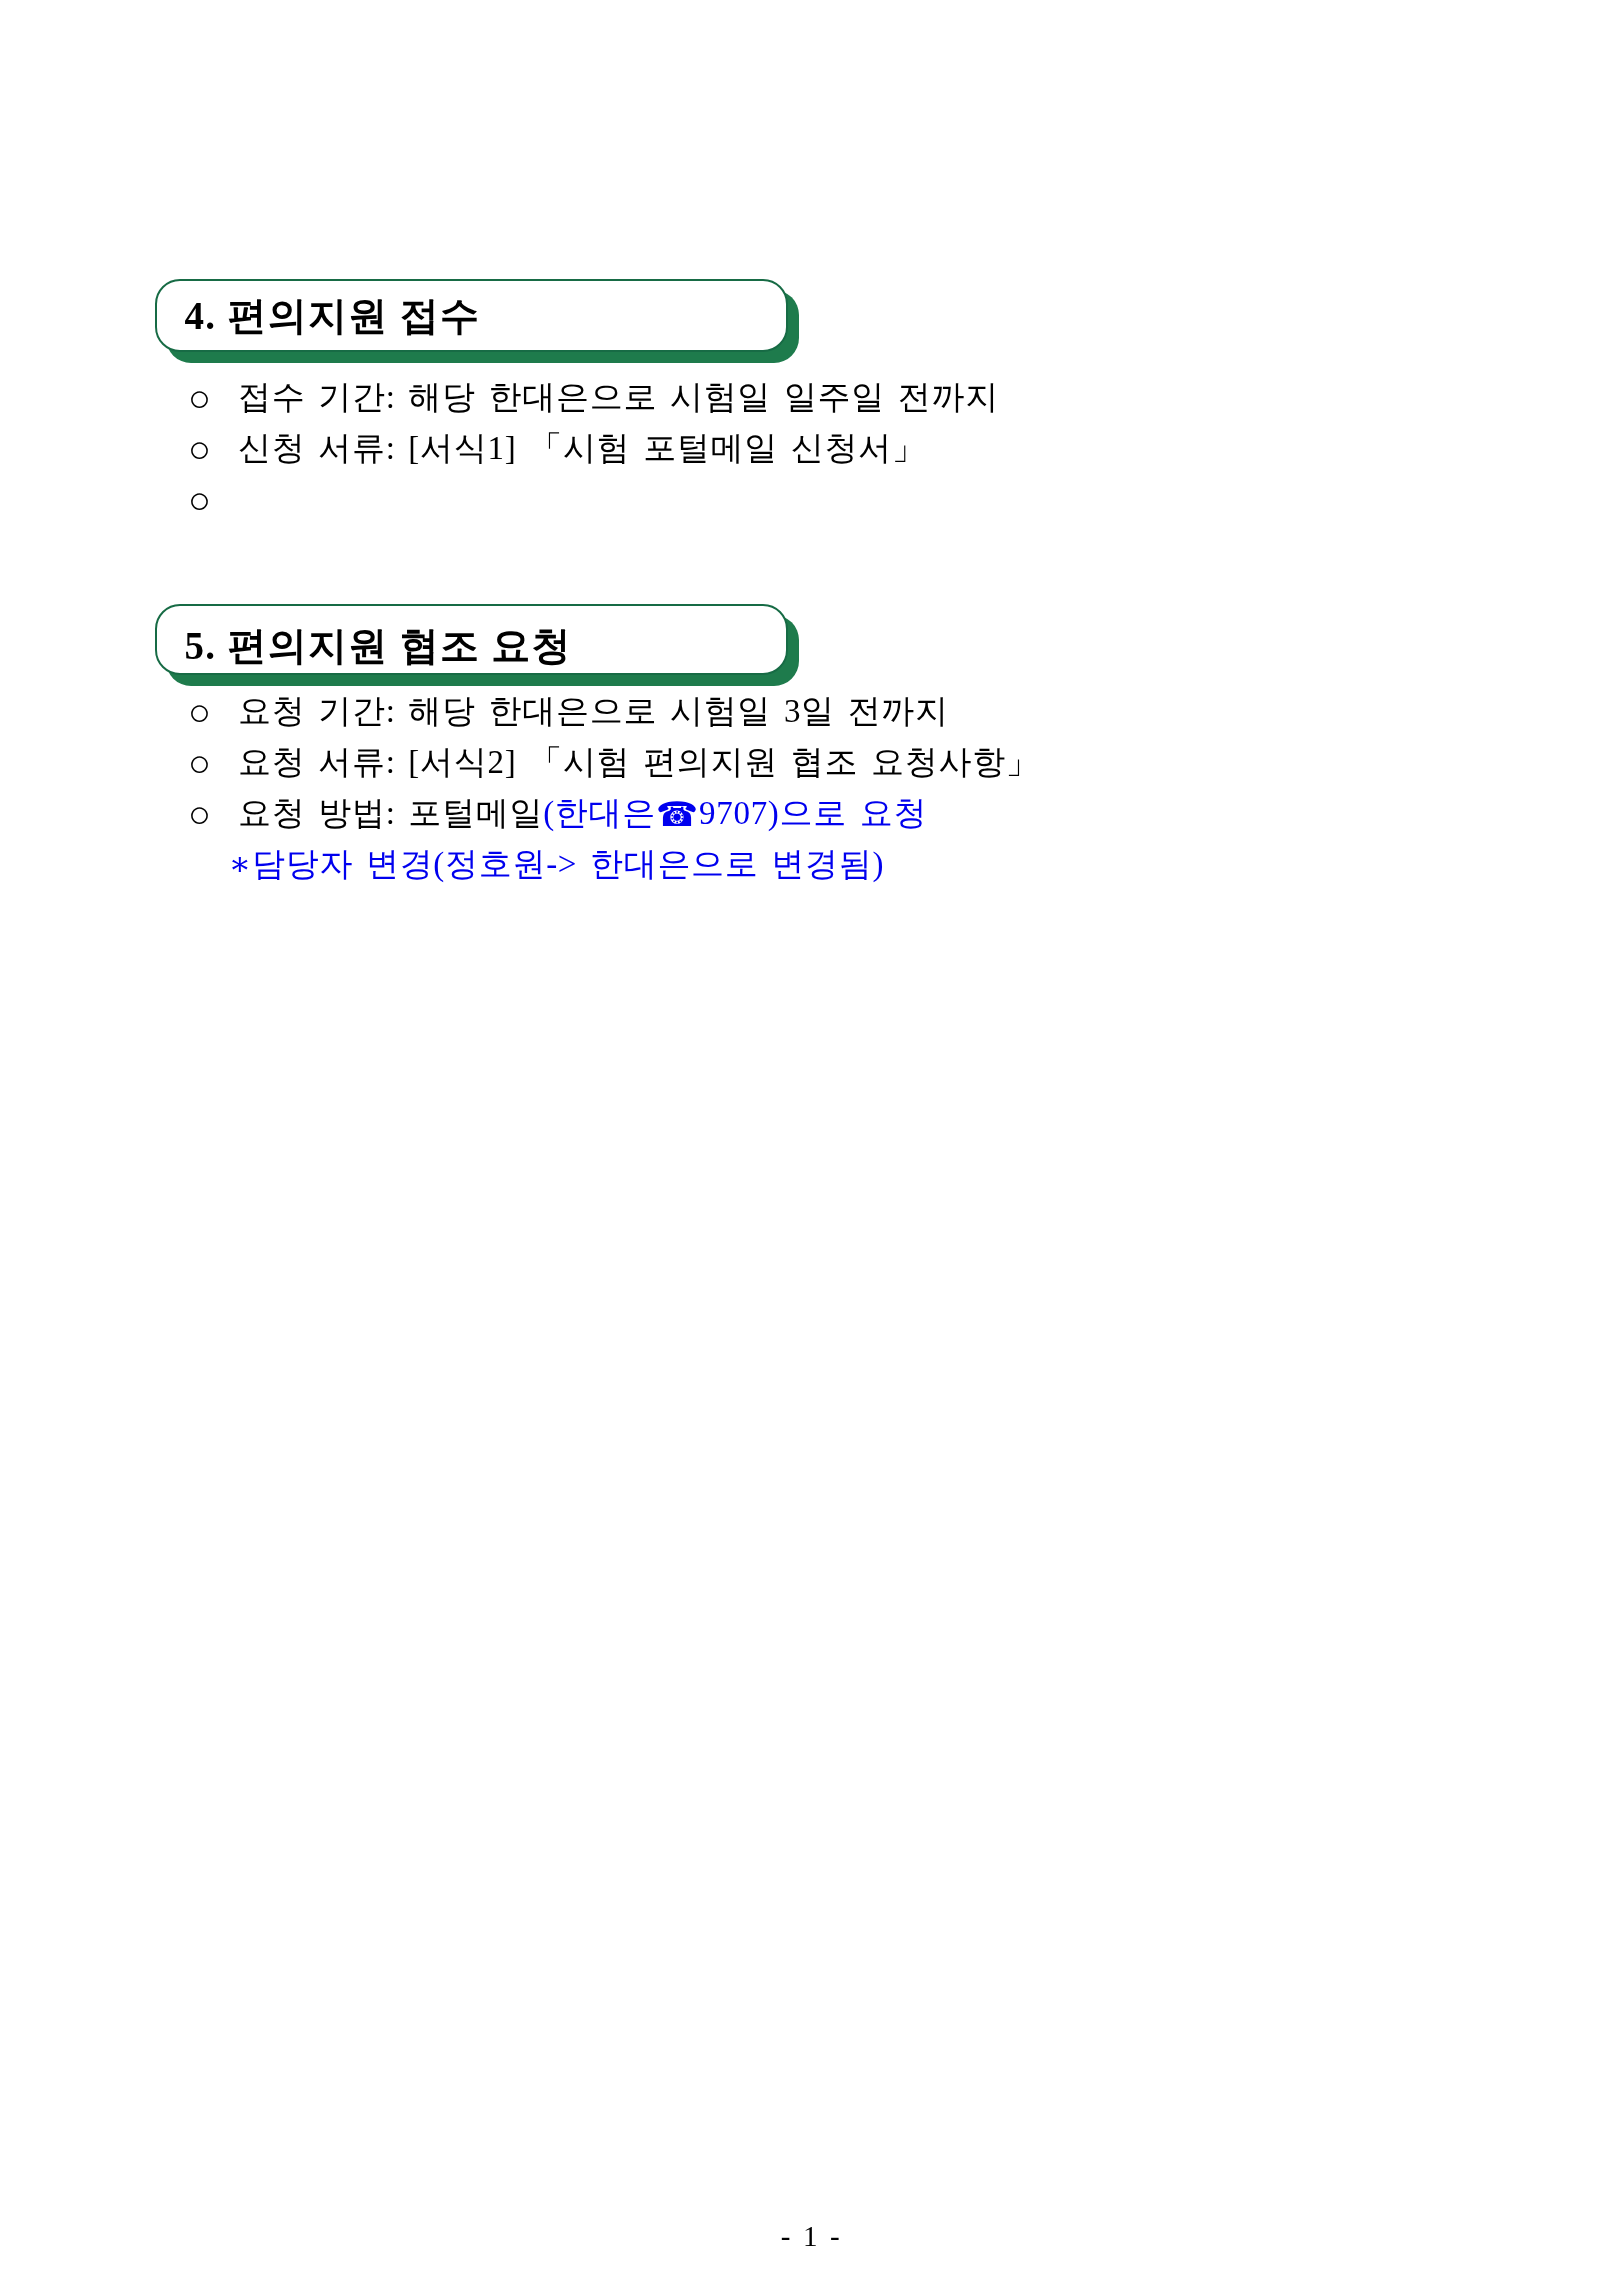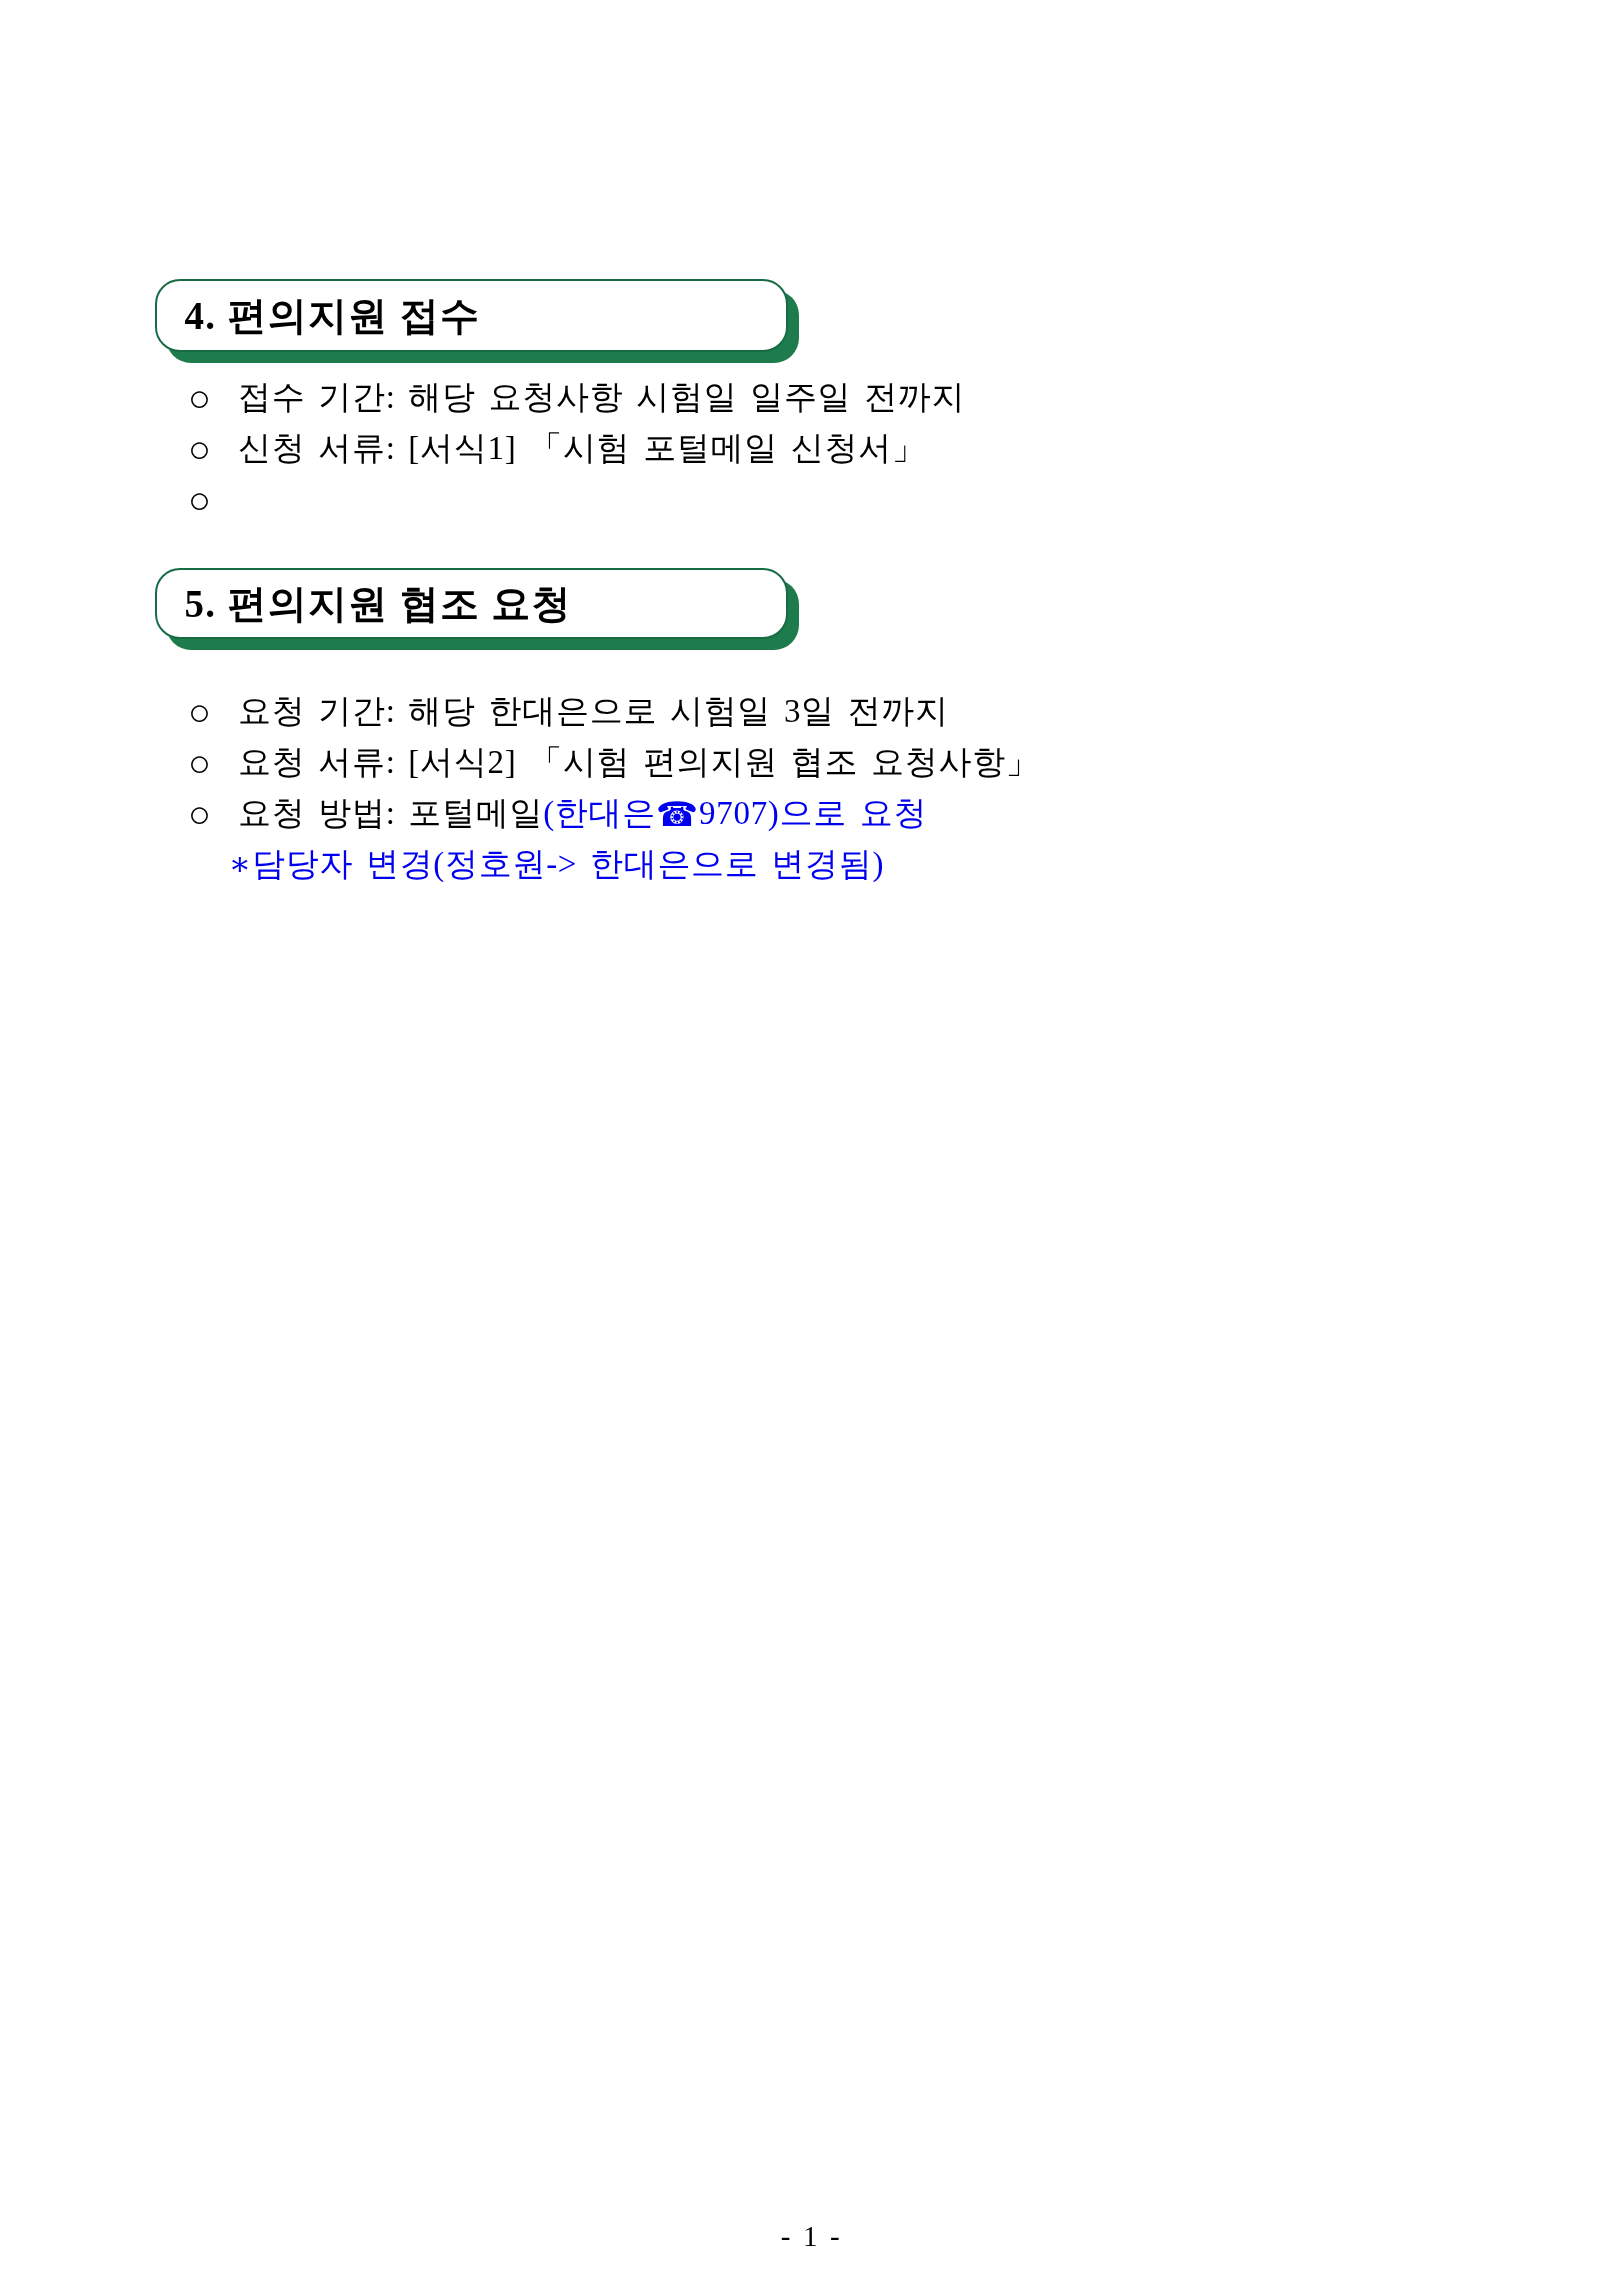--- a/index.html
+++ b/index.html
@@ -34,21 +34,21 @@
     align-items:center;
   }
   .header-box .header-title{
     padding-left:27.5px;
     font-size:39px;
     font-weight:bold;
     letter-spacing:1.3px;
     white-space:pre;
   }
   #header-4{top:279px;}
-  #header-5{top:568px;height:71px;}
+  #header-5{top:604px;height:71px;align-items:flex-end;}
   .items{
     position:absolute;
     left:0;
     width:1623px;
   }
   #items-4{top:372px;}
   #items-5{top:686px;}
   .item{
     height:51px;
     display:flex;
@@ -93,21 +93,21 @@
 <body>
 
 <div class="page">
 
   <div class="header-box" id="header-4">
     <span class="header-title">4. 편의지원 접수</span>
   </div>
 
   <div class="items" id="items-4">
     <div class="item">
-      <span class="bullet">○</span><span class="txt">접수 기간: 해당 요청사항 시험일 일주일 전까지</span>
+      <span class="bullet">○</span><span class="txt">접수 기간: 해당 한대은으로 시험일 일주일 전까지</span>
     </div>
     <div class="item">
       <span class="bullet">○</span><span class="txt">신청 서류: [서식1] 「시험 포털메일 신청서」</span>
     </div>
     <div class="item">
       <span class="bullet">○</span>
     </div>
   </div>
 
   <div class="header-box" id="header-5">

